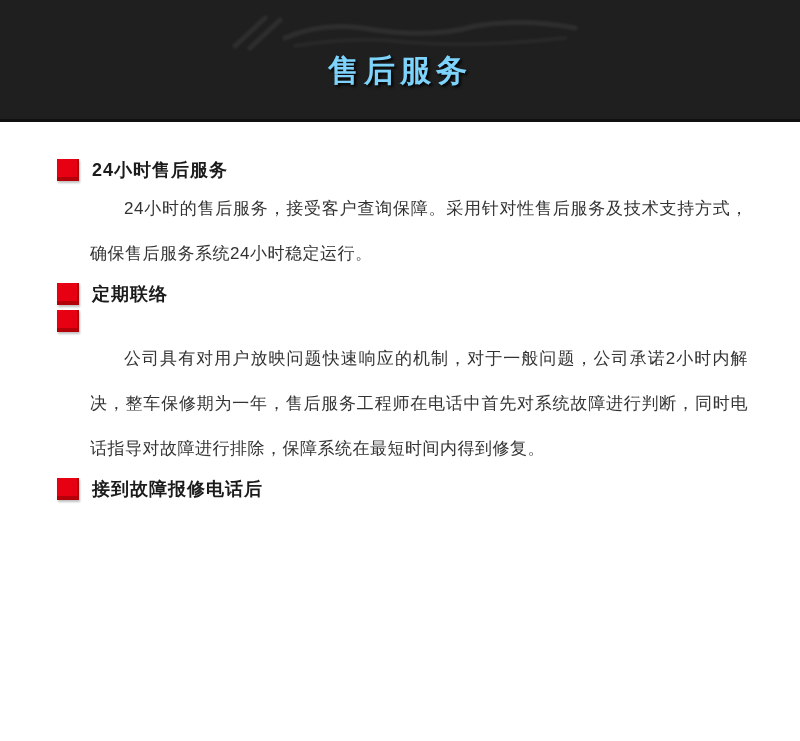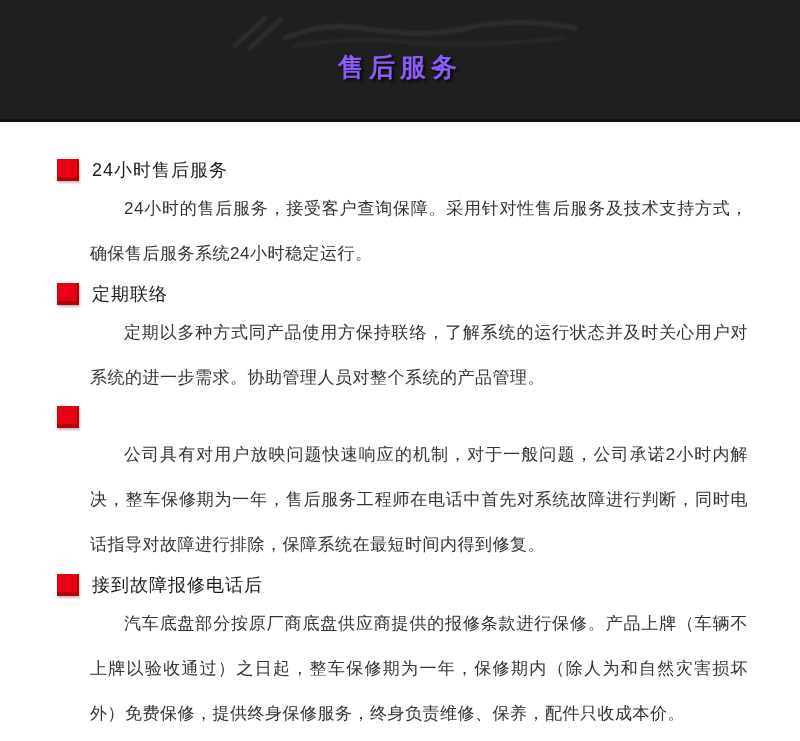--- a/index.html
+++ b/index.html
@@ -25,22 +25,22 @@
     box-sizing: border-box;
     overflow: hidden;
   }
   .banner-title {
     position: absolute;
     left: 0;
     right: 0;
     top: 50px;
     margin: 0;
     text-align: center;
-    color: #8b5cf6;
-    font-size: 26px;
+    color: #7dd3fc;
+    font-size: 31px;
     font-weight: bold;
     letter-spacing: 5px;
     text-shadow: 2px 2px 3px rgba(0,0,0,0.9);
   }
   .watermark {
     position: absolute;
     left: 225px;
     top: 8px;
     opacity: 0.35;
     filter: blur(1px);
@@ -60,21 +60,21 @@
   .bullet {
     width: 22px;
     height: 22px;
     flex: 0 0 22px;
     background: #e60012;
     box-shadow: inset -2px -4px 0 rgba(120,0,0,0.45), 1px 2px 2px rgba(0,0,0,0.25);
   }
   .sec-title {
     margin: 0;
     font-size: 18px;
-    font-weight: normal;
+    font-weight: bold;
     color: #1b1b1b;
     letter-spacing: 1px;
   }
   .sec-para {
     margin: 2px 0 6px 33px;
     font-size: 17px;
     line-height: 45px;
     color: #333333;
     text-align: justify;
     text-indent: 2em;
@@ -102,32 +102,30 @@
         <h2 class="sec-title">24小时售后服务</h2>
       </div>
       <p class="sec-para">24小时的售后服务，接受客户查询保障。采用针对性售后服务及技术支持方式，确保售后服务系统24小时稳定运行。</p>
     </section>
 
     <section>
       <div class="sec-head">
         <span class="bullet"></span>
         <h2 class="sec-title">定期联络</h2>
       </div>
-      <p class="sec-para">定期以多种方式同产品使用方保持联络，了解系统的运行状态并及时关心用户对系统的进一步需求。协助管理人员对整个系统的产品管理。</p>
     </section>
 
     <section>
       <div class="sec-head">
         <span class="bullet"></span>
       </div>
       <p class="sec-para">公司具有对用户放映问题快速响应的机制，对于一般问题，公司承诺2小时内解决，整车保修期为一年，售后服务工程师在电话中首先对系统故障进行判断，同时电话指导对故障进行排除，保障系统在最短时间内得到修复。</p>
     </section>
 
     <section>
       <div class="sec-head">
         <span class="bullet"></span>
         <h2 class="sec-title">接到故障报修电话后</h2>
       </div>
-      <p class="sec-para">汽车底盘部分按原厂商底盘供应商提供的报修条款进行保修。产品上牌（车辆不上牌以验收通过）之日起，整车保修期为一年，保修期内（除人为和自然灾害损坏外）免费保修，提供终身保修服务，终身负责维修、保养，配件只收成本价。</p>
     </section>
 
   </main>
 </div>
 
 </body></html>

